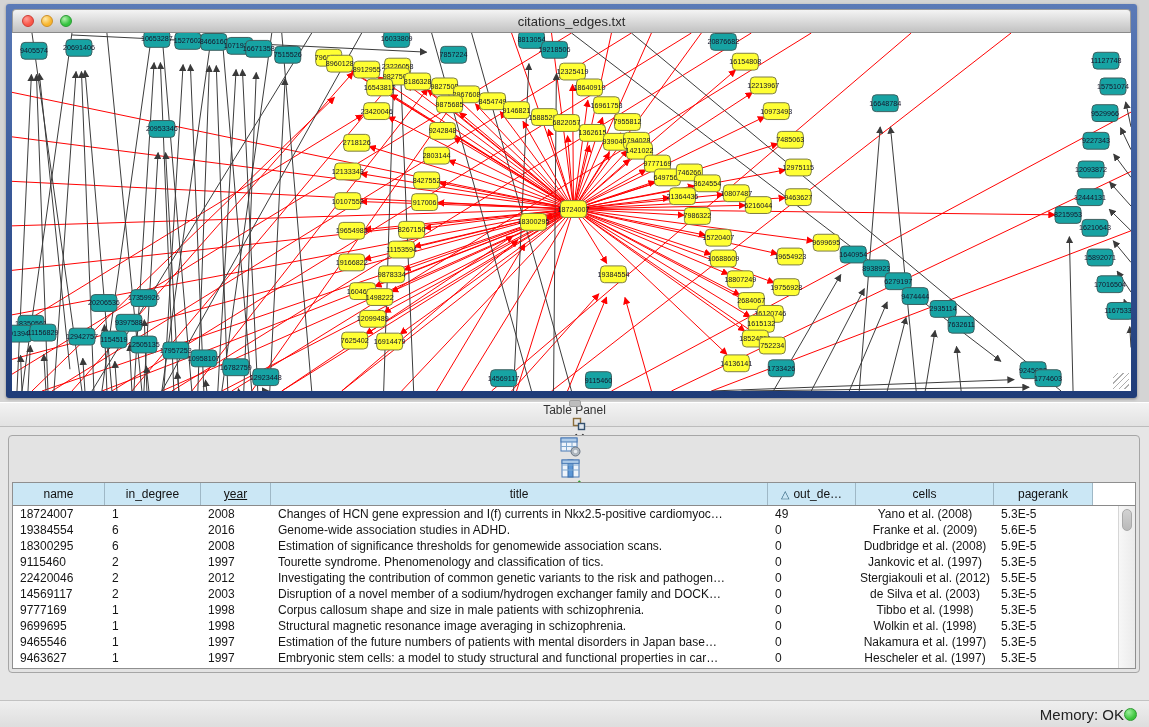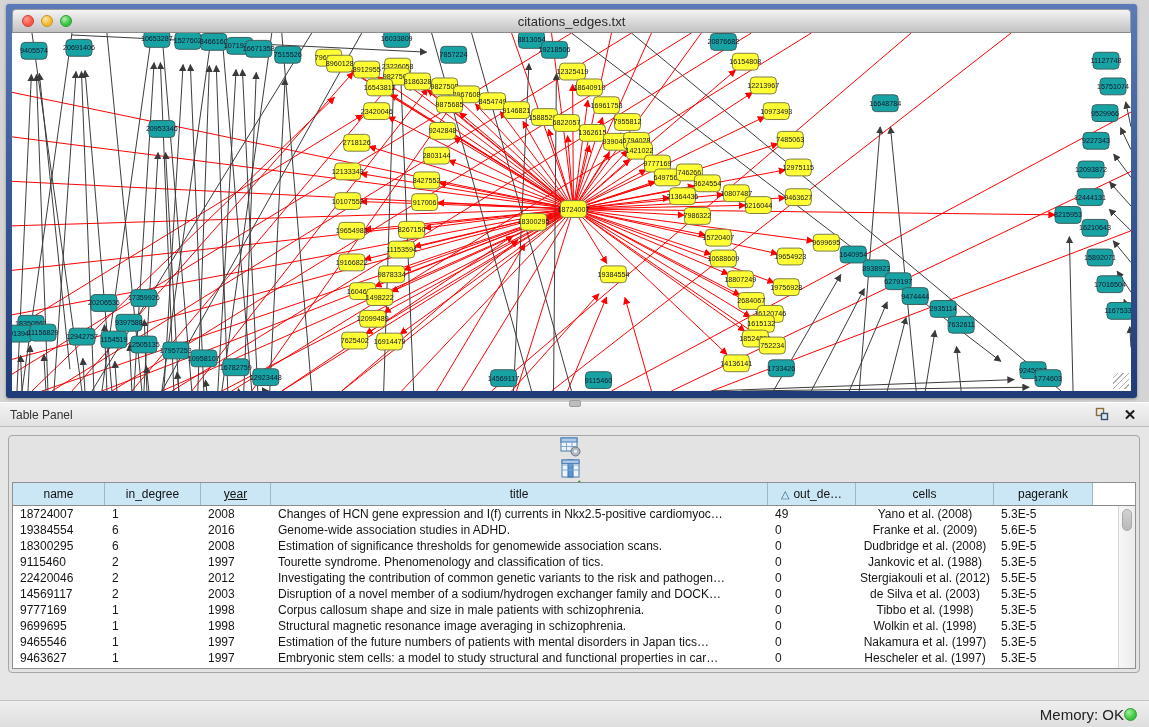--- a/index.html
+++ b/index.html
@@ -21,21 +21,21 @@
   .win-title{position:absolute;left:0;right:0;text-align:center;font-size:13px;color:#2b2b2b;}
   .graph-canvas{position:relative;background:#ffffff;height:calc(100% - 22px);overflow:hidden;}
   .graph-canvas svg{display:block;width:100%;height:100%;}
   .resize-grip{position:absolute;right:2px;bottom:2px;width:16px;height:16px;
     background:repeating-linear-gradient(135deg,transparent 0 3px,#9a9a9a 3px 4px);opacity:.8;}
 
   
   #table-panel{position:absolute;left:0;top:402px;width:1149px;height:325px;background:#e6e6e6;}
   .panel-header{height:25px;background:linear-gradient(180deg,#f3f3f3,#e2e2e2);
     border-top:1px solid #ffffff;border-bottom:1px solid #bcbcbc;
-    display:flex;align-items:center;padding:0 10px;box-sizing:border-box;}
+    display:flex;align-items:center;padding:0 10px;box-sizing:border-box;flex-direction:column;}
   .panel-title{font-size:12px;color:#333;}
   .panel-header .spacer{flex:1;}
   .ph-icon{width:18px;height:16px;display:flex;align-items:center;justify-content:center;margin-left:10px;cursor:default;}
   .close-x{font-size:15px;font-weight:bold;color:#1c1c1c;line-height:14px;}
   .split-grip{position:absolute;left:50%;top:-2px;width:10px;height:5px;background:#bdbdbd;border:1px solid #9e9e9e;border-radius:2px;transform:translateX(-50%);}
 
   .group-box{position:absolute;left:8px;top:33px;width:1132px;height:238px;
     border:1px solid #a6a6a6;border-radius:4px;background:#e3e3e3;box-sizing:border-box;}
   .toolbar{height:40px;display:flex;align-items:center;padding:0 10px;flex-direction:column;}
   .tb-icon{width:26px;height:26px;display:flex;align-items:center;justify-content:center;margin-right:7px;}
@@ -670,21 +670,21 @@
               <div class="td" style="width: 88px;">0</div>
               <div class="td center" style="width: 138px;">Dudbridge et al. (2008)</div>
               <div class="td" style="width: 99px;">5.9E-5</div>
             </div>
             <div class="trow">
               <div class="td" style="width: 92px;">9115460</div>
               <div class="td" style="width: 96px;">2</div>
               <div class="td" style="width: 70px;">1997</div>
               <div class="td" style="width: 497px;">Tourette syndrome. Phenomenology and classification of tics.</div>
               <div class="td" style="width: 88px;">0</div>
-              <div class="td center" style="width: 138px;">Jankovic et al. (1988)</div>
+              <div class="td center" style="width: 138px;">Jankovic et al. (1997)</div>
               <div class="td" style="width: 99px;">5.3E-5</div>
             </div>
             <div class="trow">
               <div class="td" style="width: 92px;">22420046</div>
               <div class="td" style="width: 96px;">2</div>
               <div class="td" style="width: 70px;">2012</div>
               <div class="td" style="width: 497px;">Investigating the contribution of common genetic variants to the risk and pathogen…</div>
               <div class="td" style="width: 88px;">0</div>
               <div class="td center" style="width: 138px;">Stergiakouli et al. (2012)</div>
               <div class="td" style="width: 99px;">5.5E-5</div>
@@ -713,21 +713,21 @@
               <div class="td" style="width: 70px;">1998</div>
               <div class="td" style="width: 497px;">Structural magnetic resonance image averaging in schizophrenia.</div>
               <div class="td" style="width: 88px;">0</div>
               <div class="td center" style="width: 138px;">Wolkin et al. (1998)</div>
               <div class="td" style="width: 99px;">5.3E-5</div>
             </div>
             <div class="trow">
               <div class="td" style="width: 92px;">9465546</div>
               <div class="td" style="width: 96px;">1</div>
               <div class="td" style="width: 70px;">1997</div>
-              <div class="td" style="width: 497px;">Estimation of the future numbers of patients with mental disorders in Japan tics…</div>
+              <div class="td" style="width: 497px;">Estimation of the future numbers of patients with mental disorders in Japan base…</div>
               <div class="td" style="width: 88px;">0</div>
               <div class="td center" style="width: 138px;">Nakamura et al. (1997)</div>
               <div class="td" style="width: 99px;">5.3E-5</div>
             </div>
             <div class="trow">
               <div class="td" style="width: 92px;">9463627</div>
               <div class="td" style="width: 96px;">1</div>
               <div class="td" style="width: 70px;">1997</div>
               <div class="td" style="width: 497px;">Embryonic stem cells: a model to study structural and functional properties in car…</div>
               <div class="td" style="width: 88px;">0</div>

